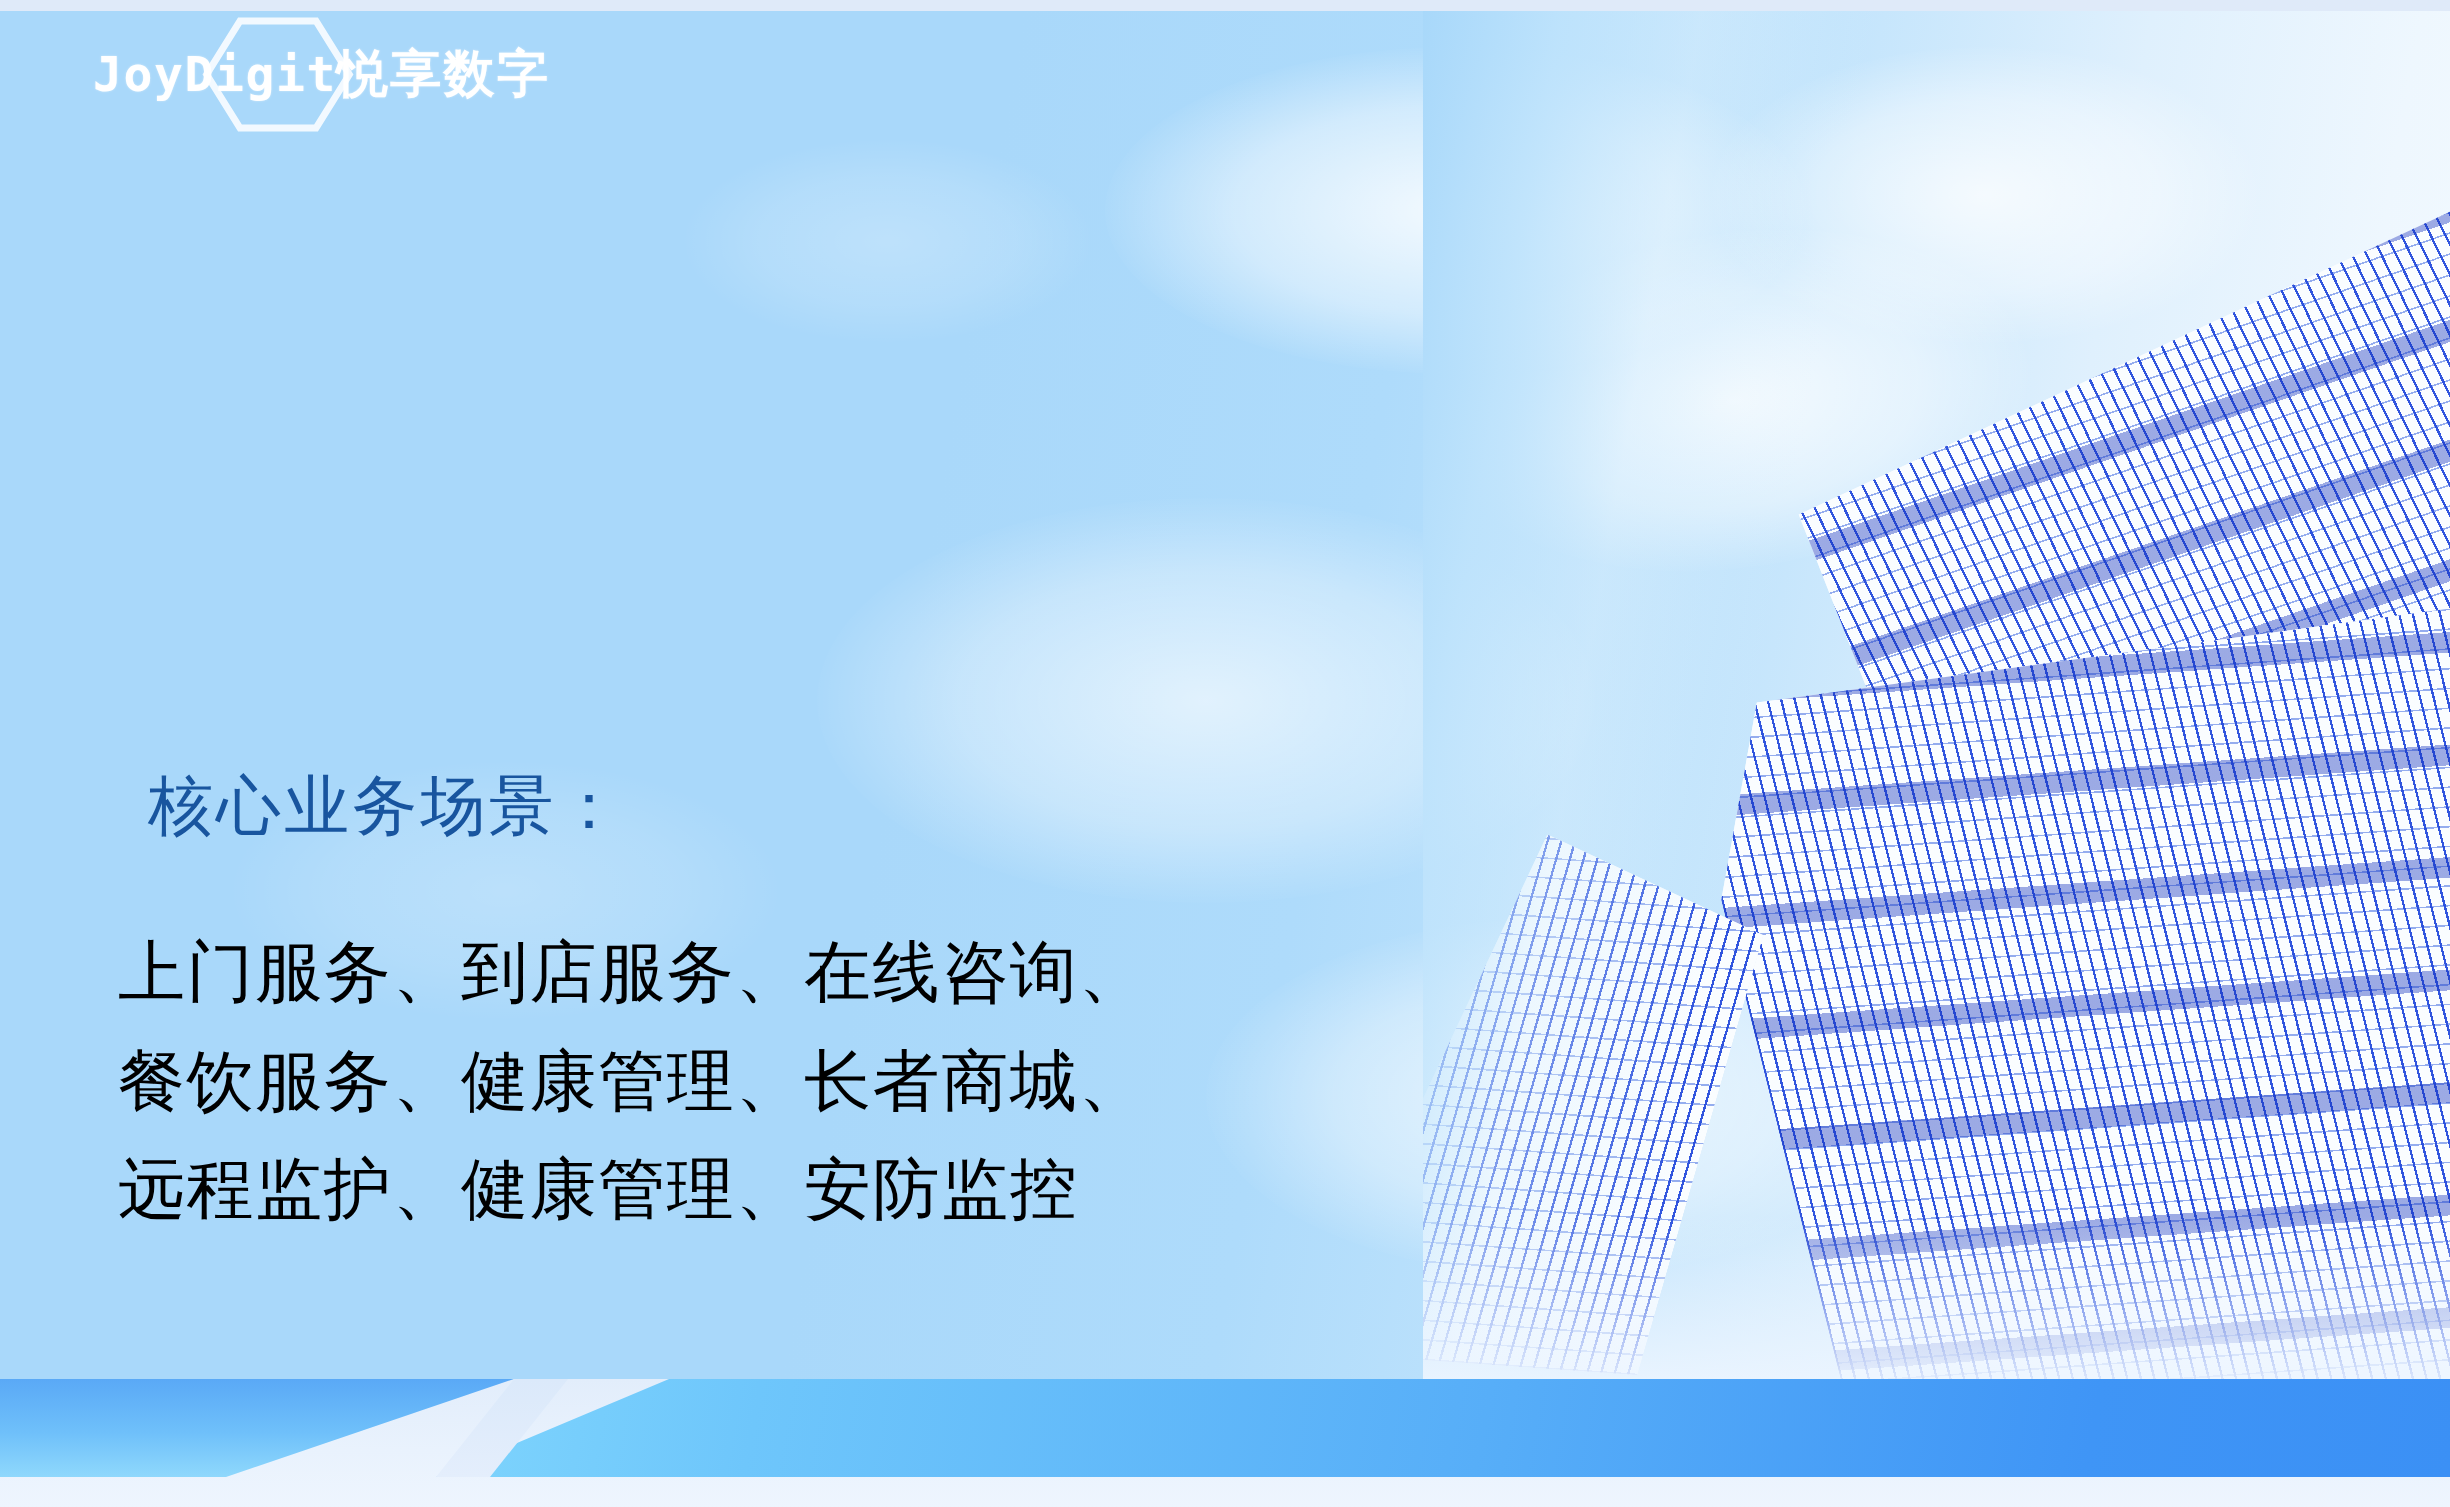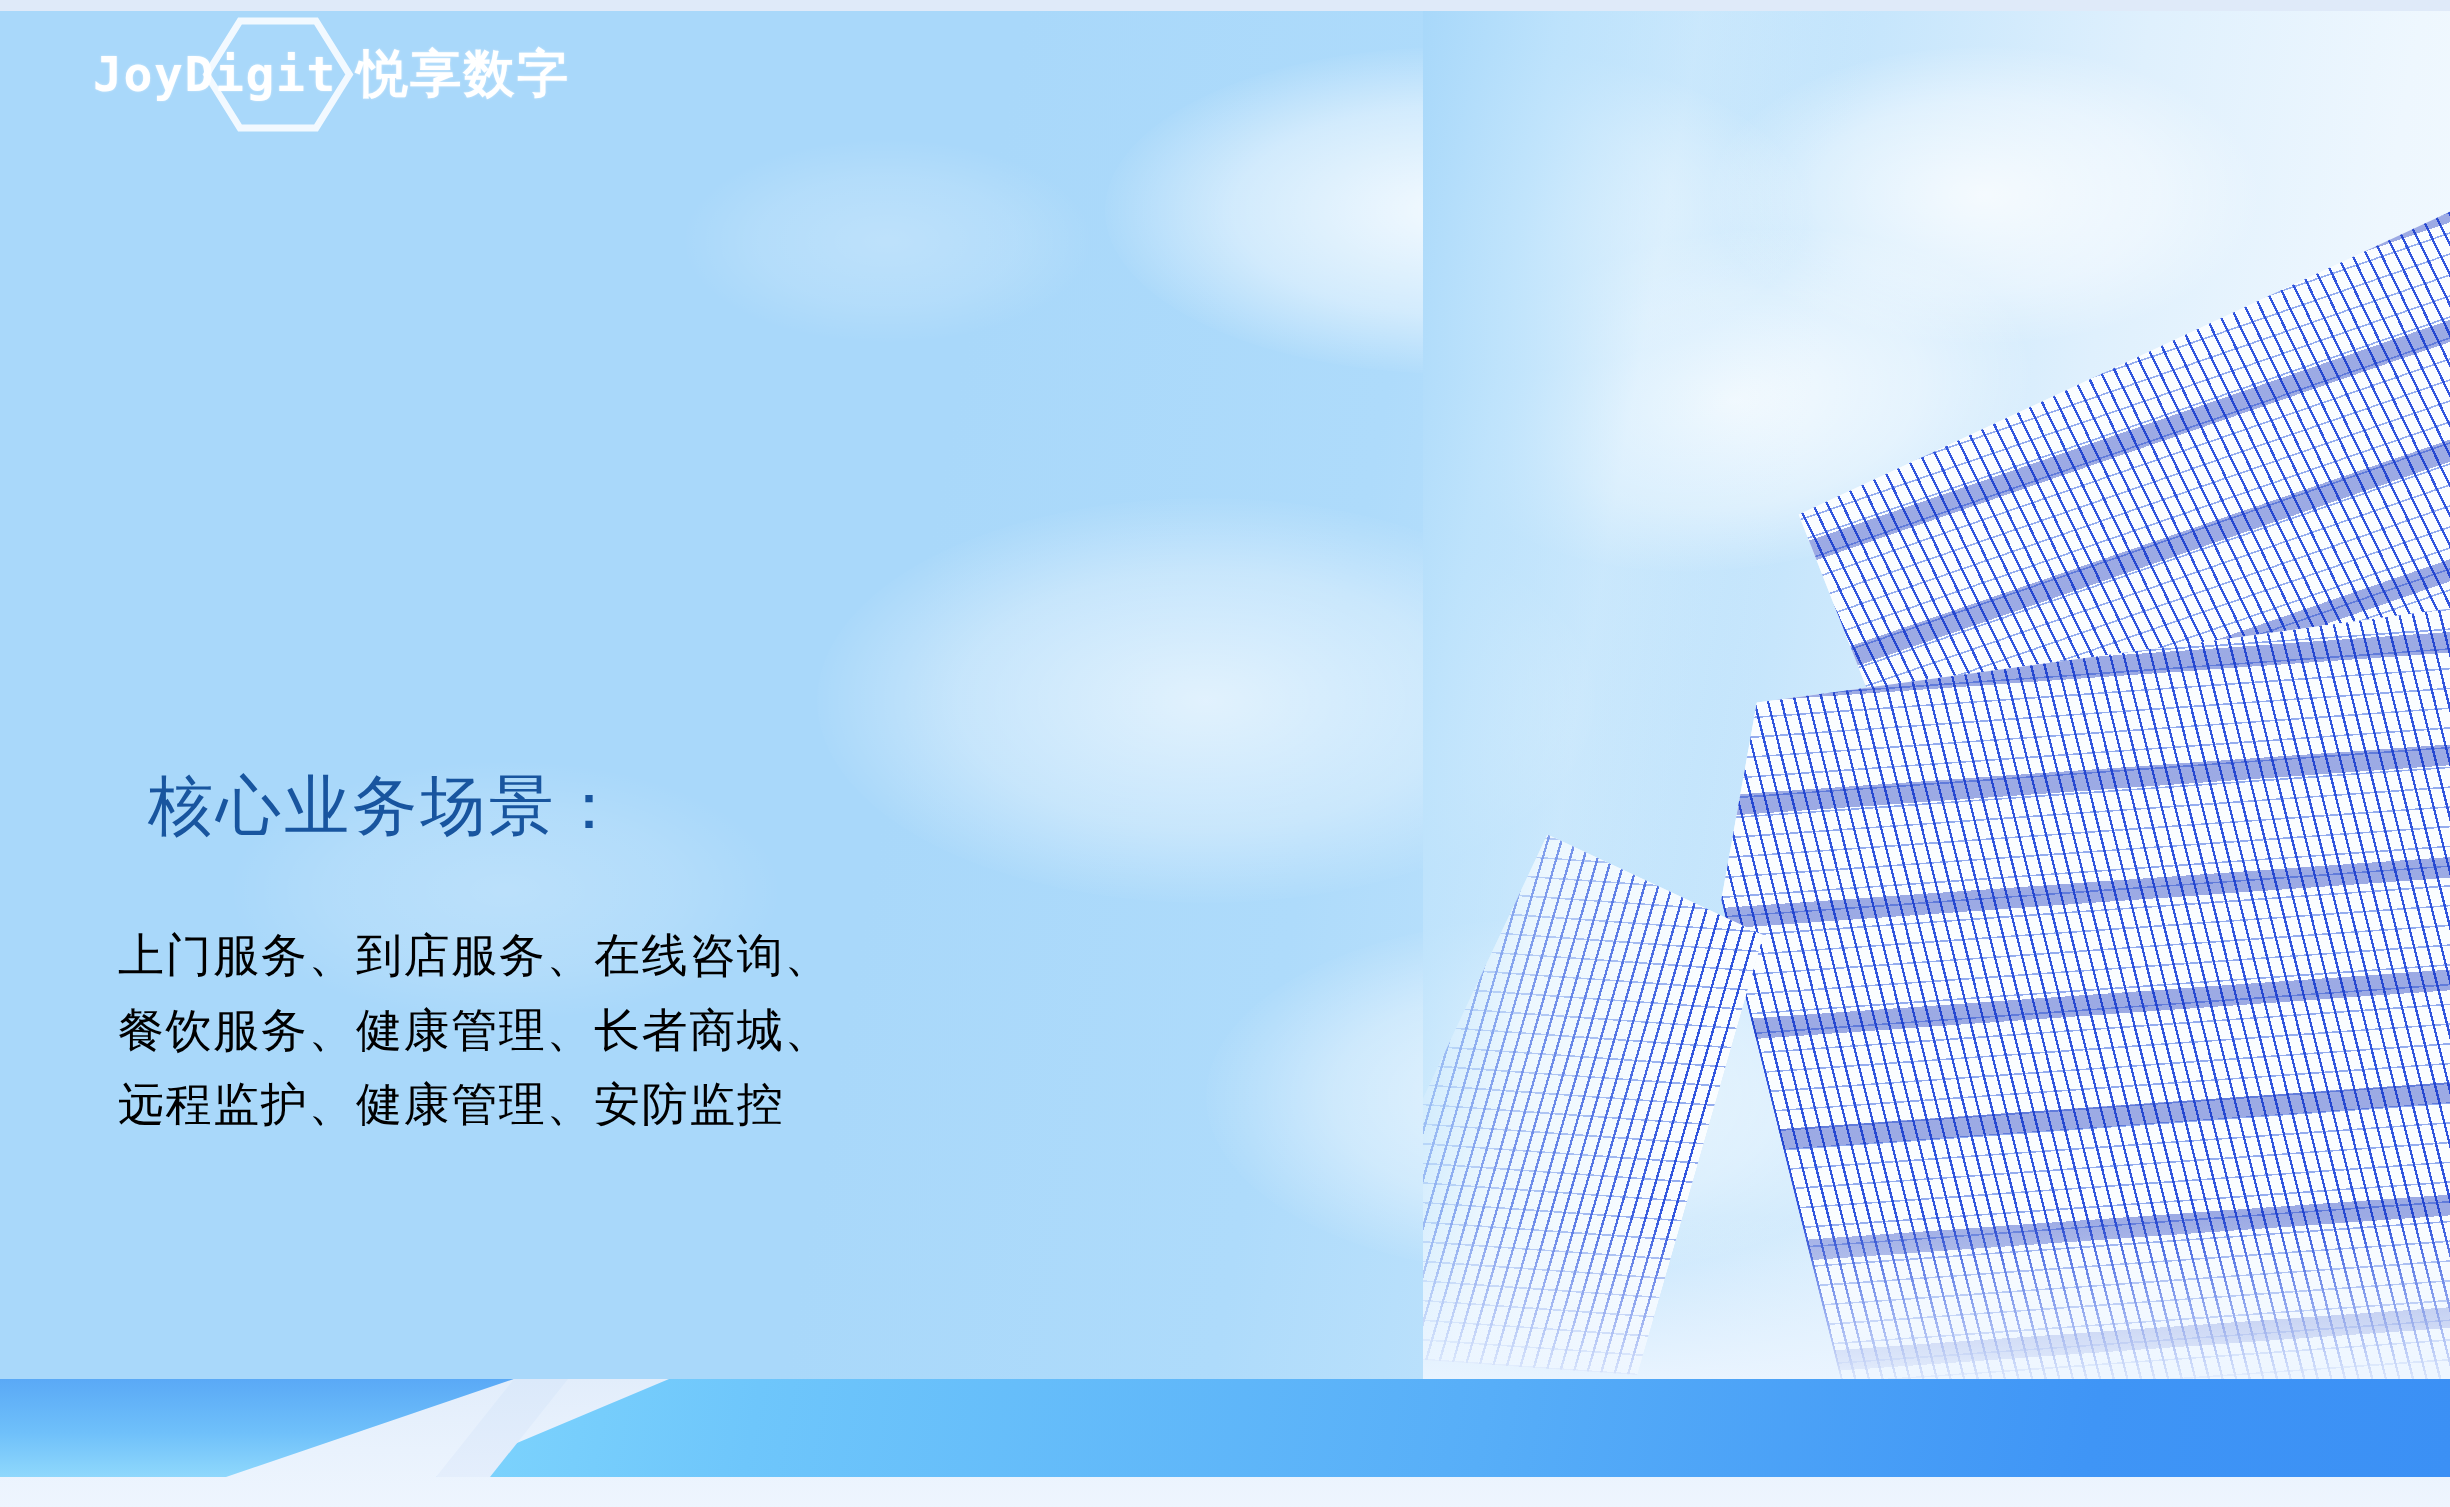--- a/index.html
+++ b/index.html
@@ -135,21 +135,20 @@
     color:#ffffff;
     line-height:1;
     text-shadow:0 0 2.3px rgba(255,255,255,.5);
   }
   .logo-cn{
     font-family:"DejaVu Sans","Liberation Sans",sans-serif;
     font-weight:700;
     font-size:51px;
     letter-spacing:2.3px;
     color:#ffffff;
-    margin-left:20px;
     line-height:1;
     text-shadow:0 0 2.3px rgba(255,255,255,.5);
   }
 
   
   .headline{
     position:absolute;left:115px;top:257px;z-index:20;
     font-family:"DejaVu Sans","Liberation Sans",sans-serif;
     font-weight:700;
     font-size:142px;
@@ -171,21 +170,21 @@
     white-space:nowrap;
   }
 
   
   .body-list{
     position:absolute;left:118px;top:918px;z-index:20;
   }
   .body-line{
     font-family:"DejaVu Sans","Liberation Sans",sans-serif;
     font-weight:400;
-    font-size:46px;
+    font-size:67px;
     line-height:1.62;
     letter-spacing:1.6px;
     color:#000000;
     white-space:nowrap;
   }
 
   
   .bottom-band{
     position:absolute;left:0;bottom:0;width:100%;height:129px;z-index:30;
   }

